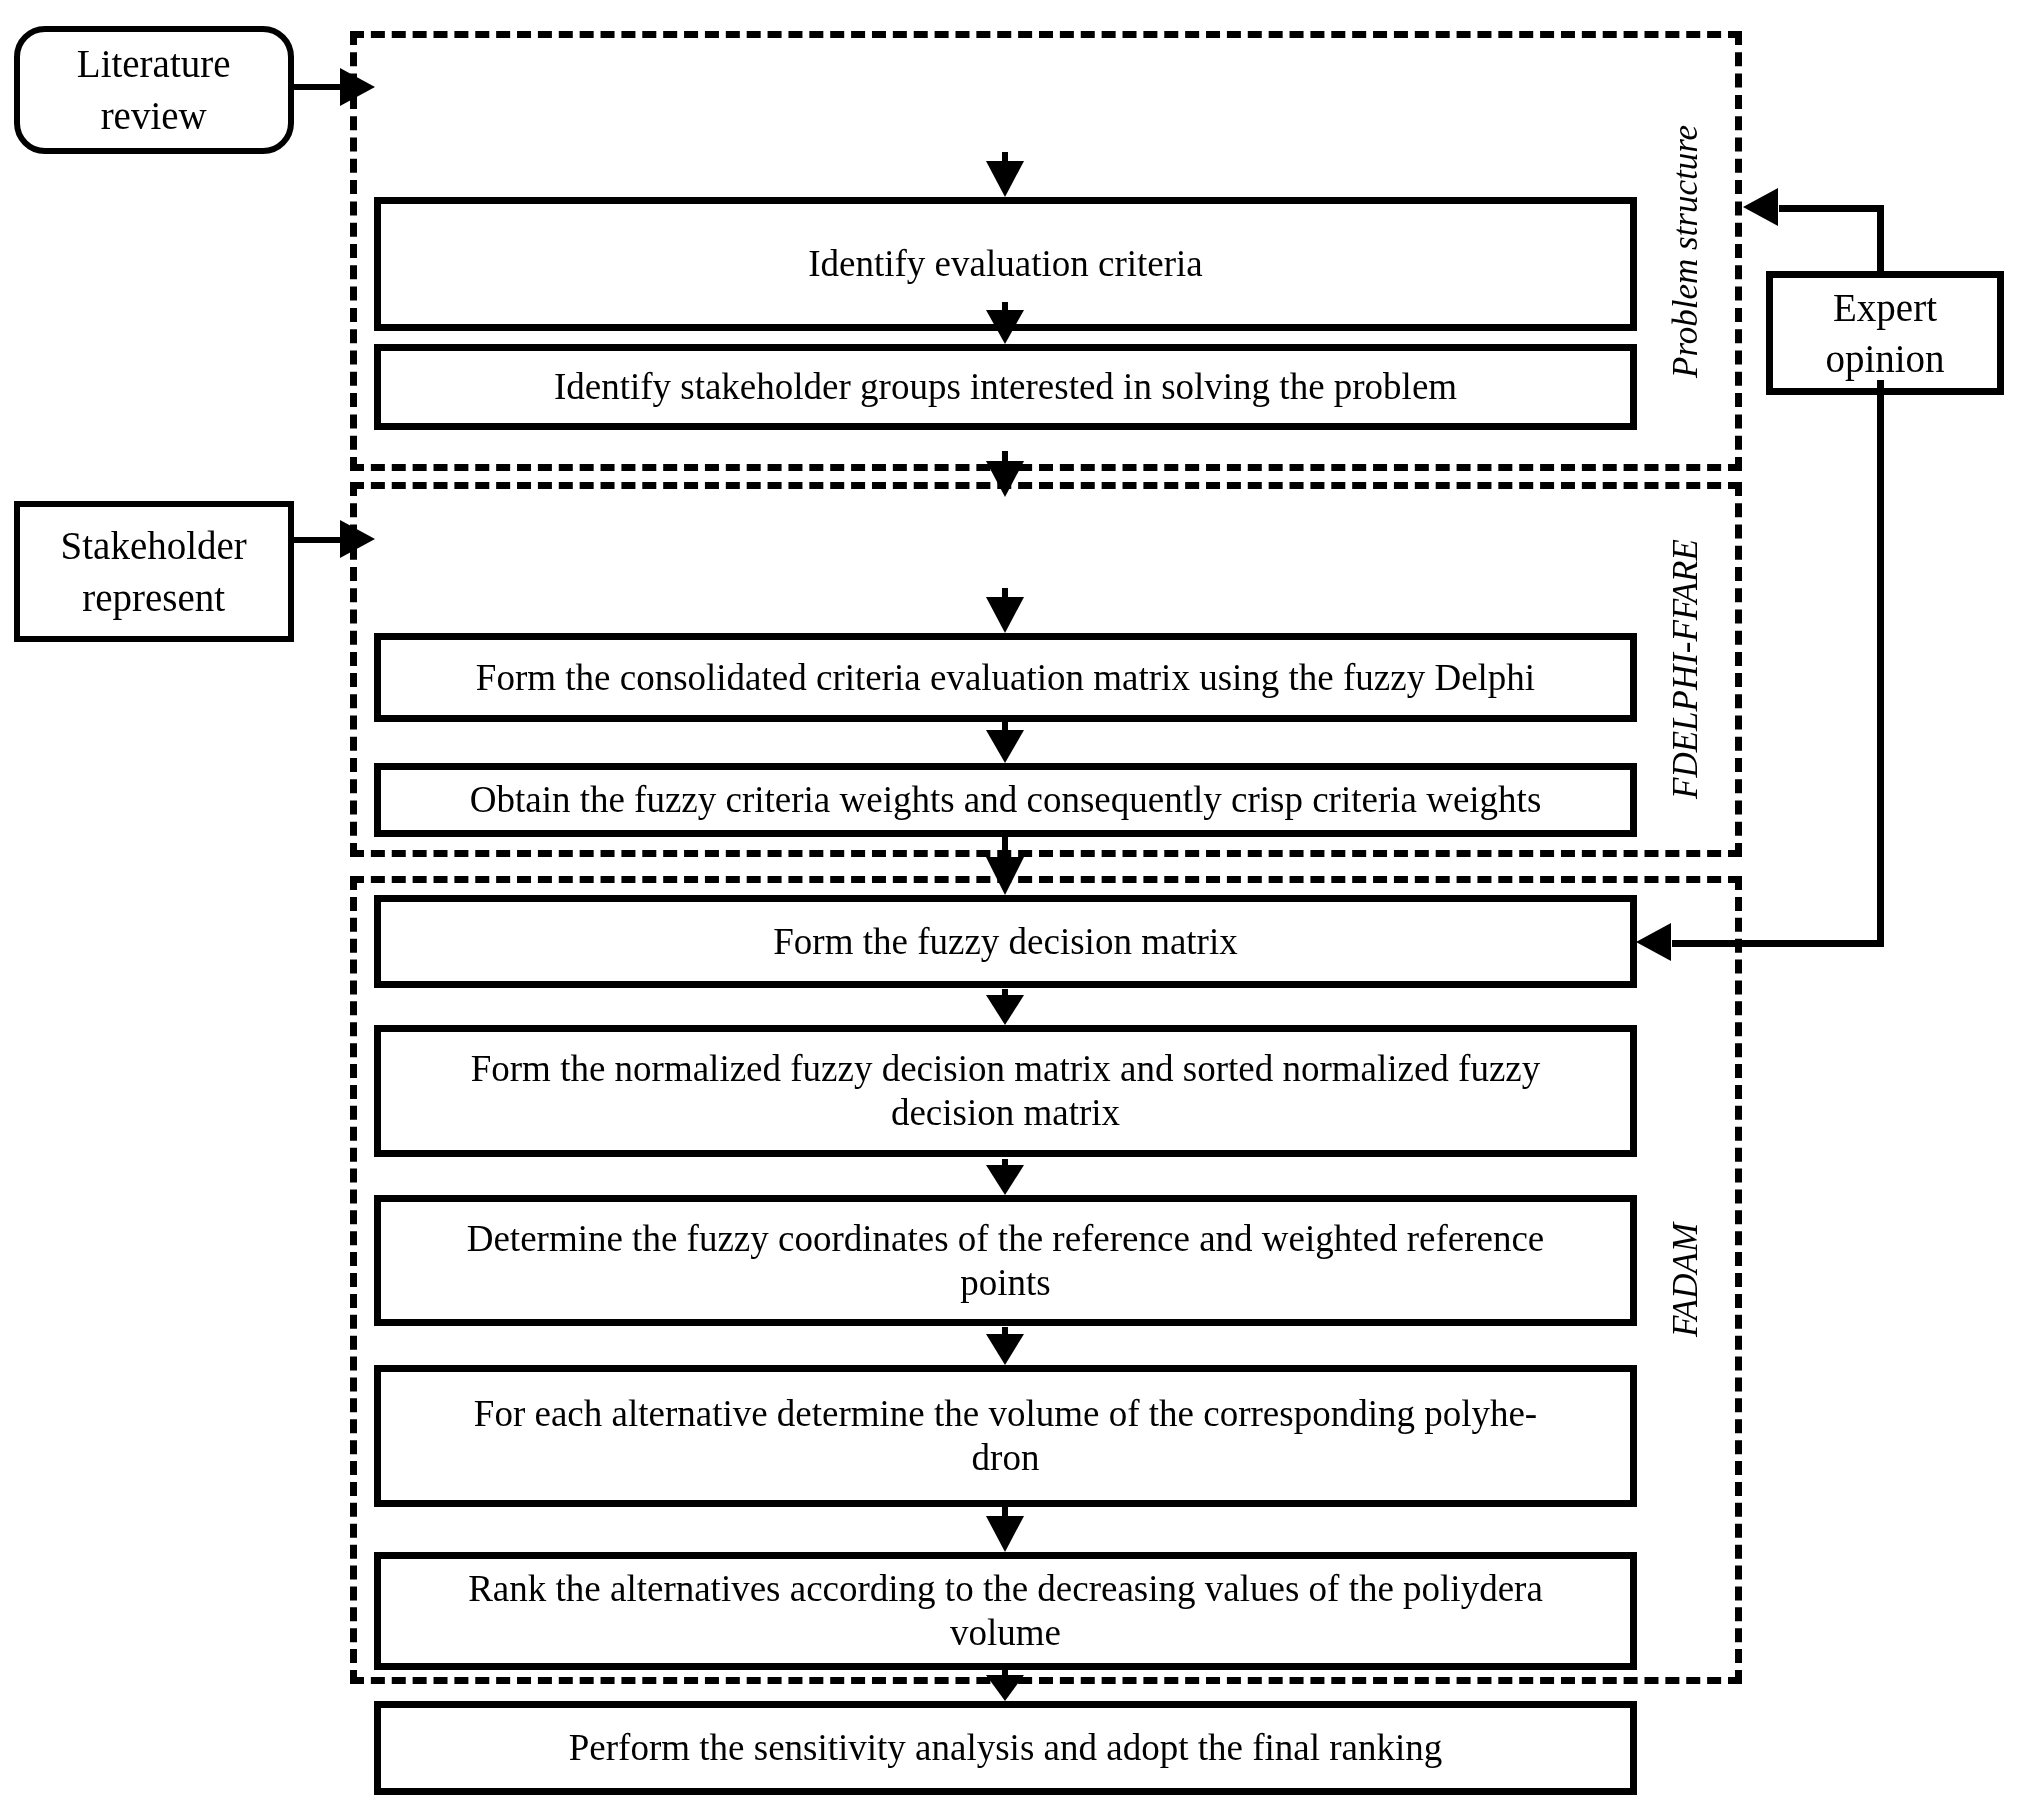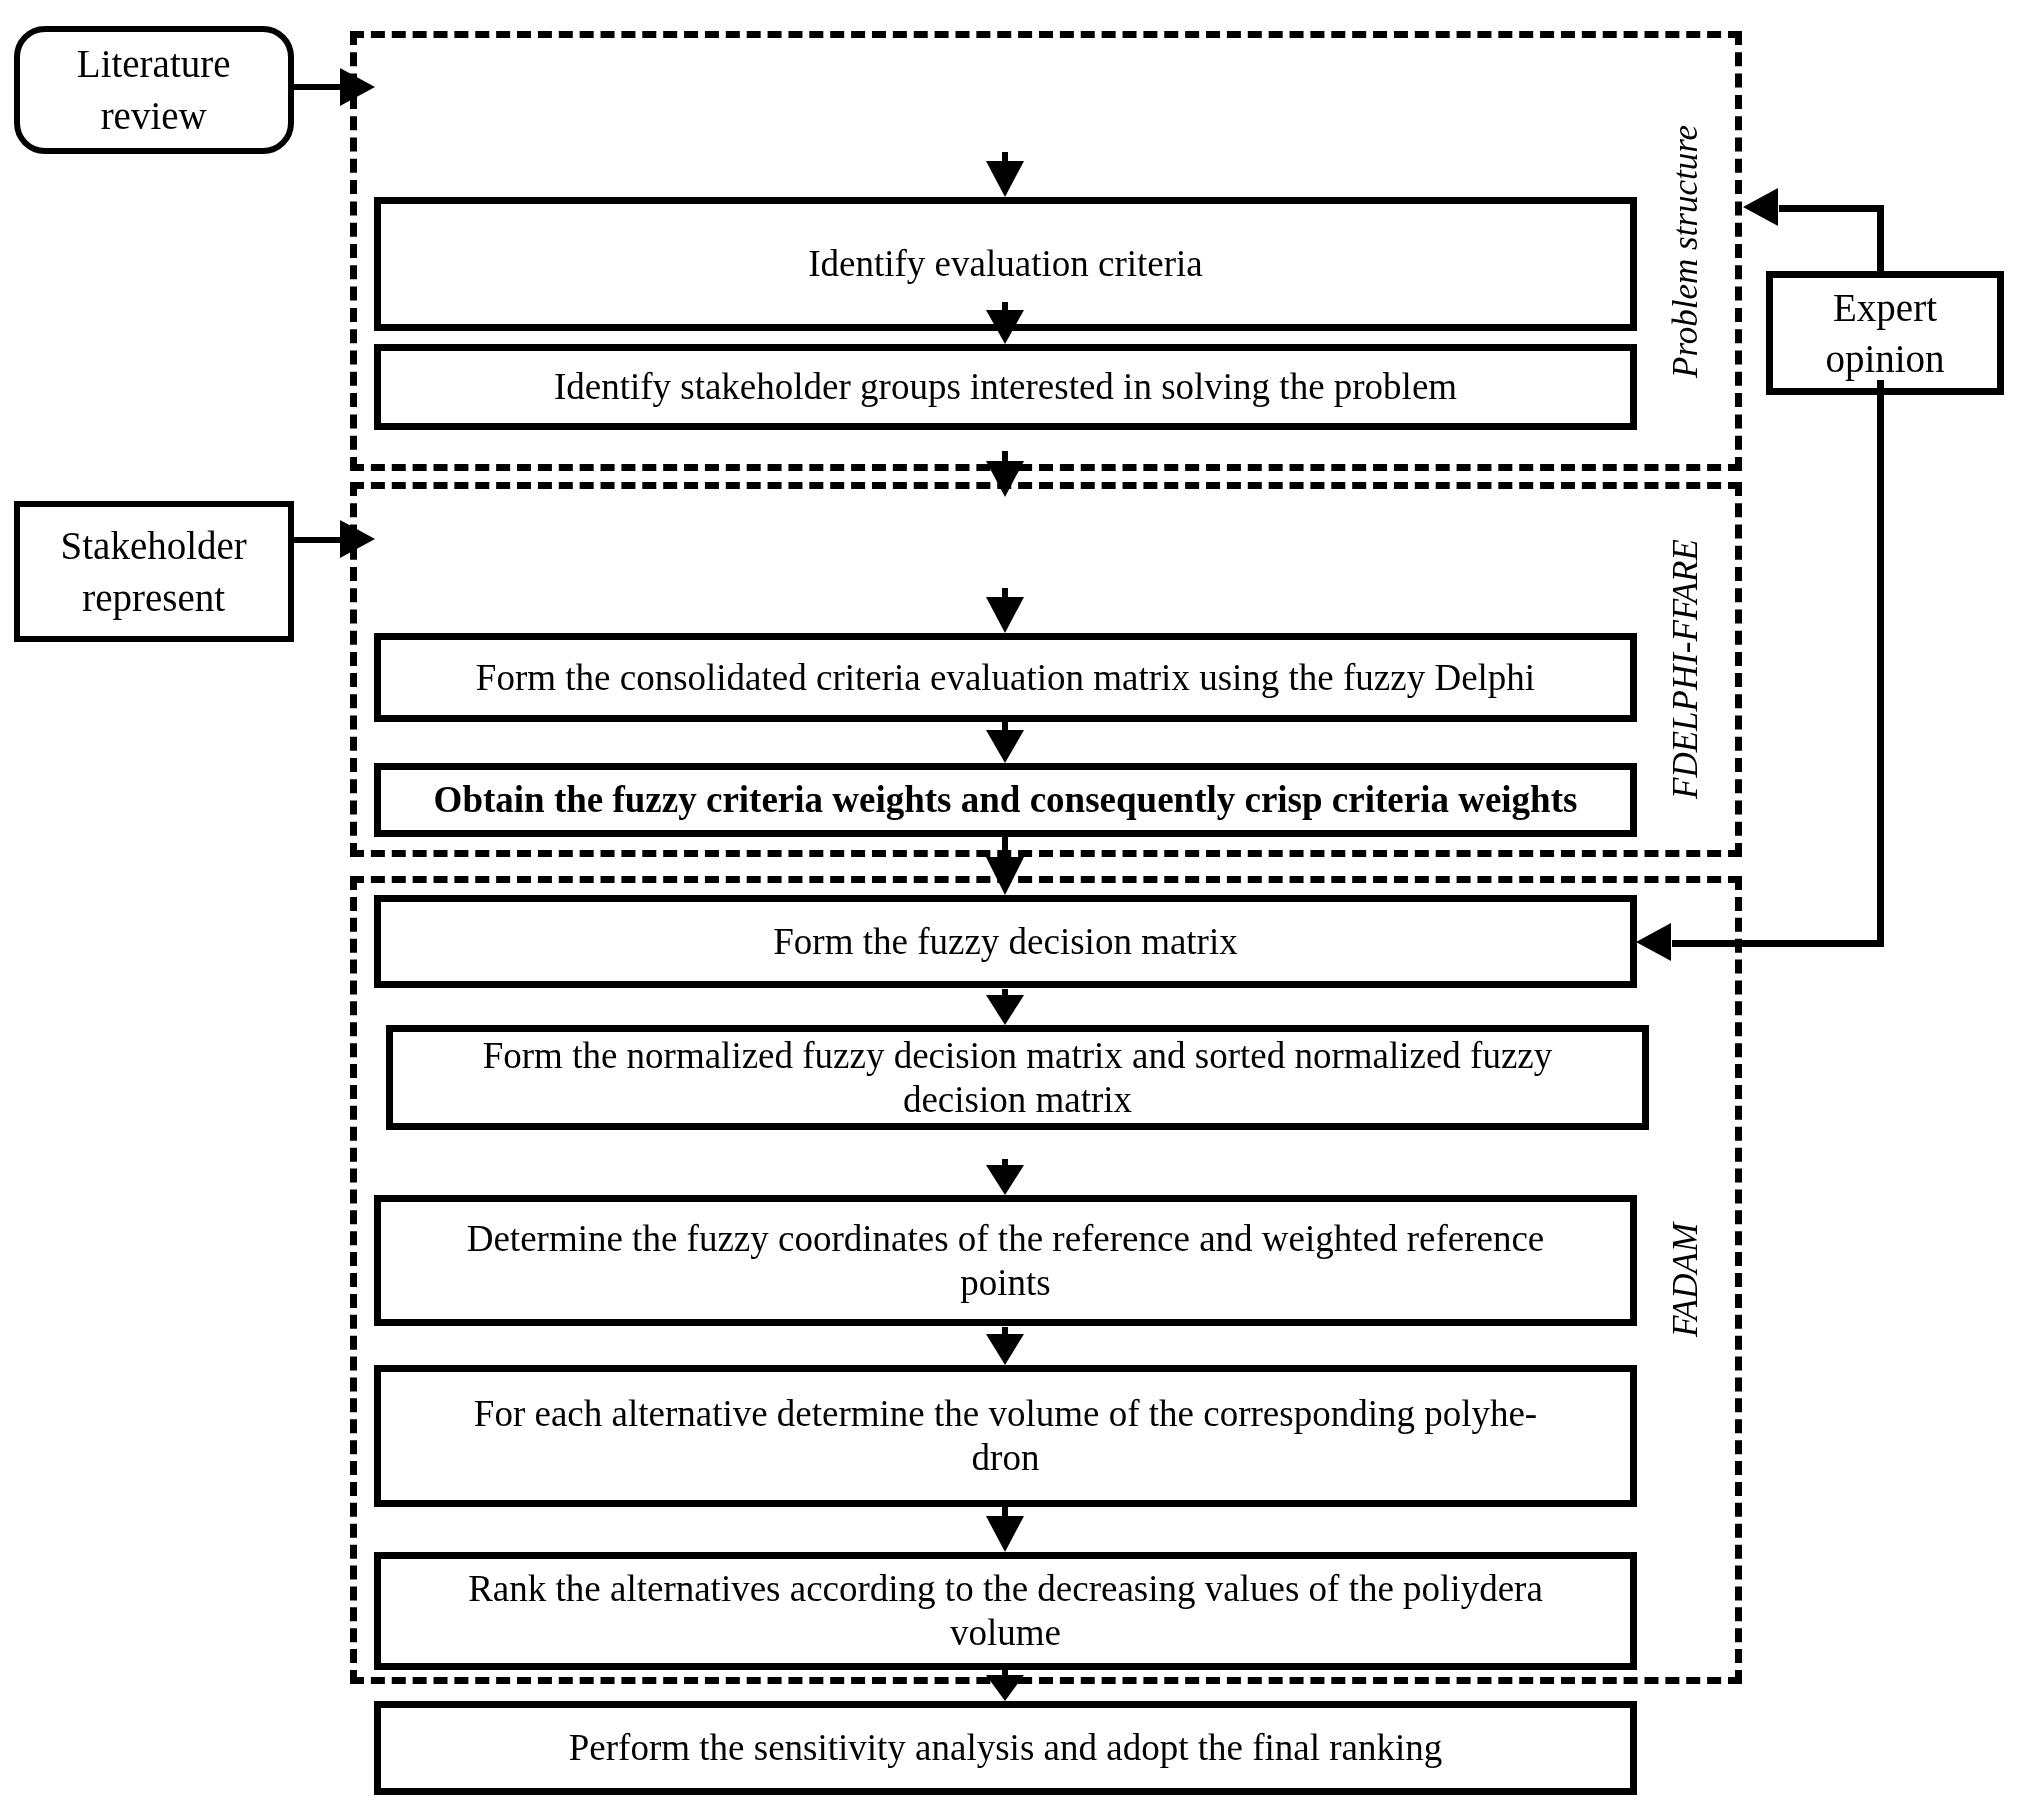--- a/index.html
+++ b/index.html
@@ -87,27 +87,27 @@
 
   <div class="step" style="top:197px;height:134px;">
     <span class="line">Identify evaluation criteria</span>
   </div>
   <div class="step" style="top:344px;height:86px;">
     <span class="line">Identify stakeholder groups interested in solving the problem</span>
   </div>
   <div class="step" style="top:633px;height:89px;">
     <span class="line">Form the consolidated criteria evaluation matrix using the fuzzy Delphi</span>
   </div>
-  <div class="step" style="top:763px;height:74px;font-weight:bold;">
+  <div class="step" style="top:763px;height:74px;">
     <span class="line">Obtain the fuzzy criteria weights and consequently crisp criteria weights</span>
   </div>
   <div class="step" style="top:895px;height:93px;">
     <span class="line">Form the fuzzy decision matrix</span>
   </div>
-  <div class="step" style="top:1025px;height:105px;margin-left:12px;">
+  <div class="step" style="top:1025px;height:132px;">
     <span class="line">Form the normalized fuzzy decision matrix and sorted normalized fuzzy</span>
     <span class="line">decision matrix</span>
   </div>
   <div class="step" style="top:1195px;height:131px;">
     <span class="line">Determine the fuzzy coordinates of the reference and weighted reference</span>
     <span class="line">points</span>
   </div>
   <div class="step" style="top:1365px;height:142px;">
     <span class="line">For each alternative determine the volume of the corresponding polyhe-</span>
     <span class="line">dron</span>

